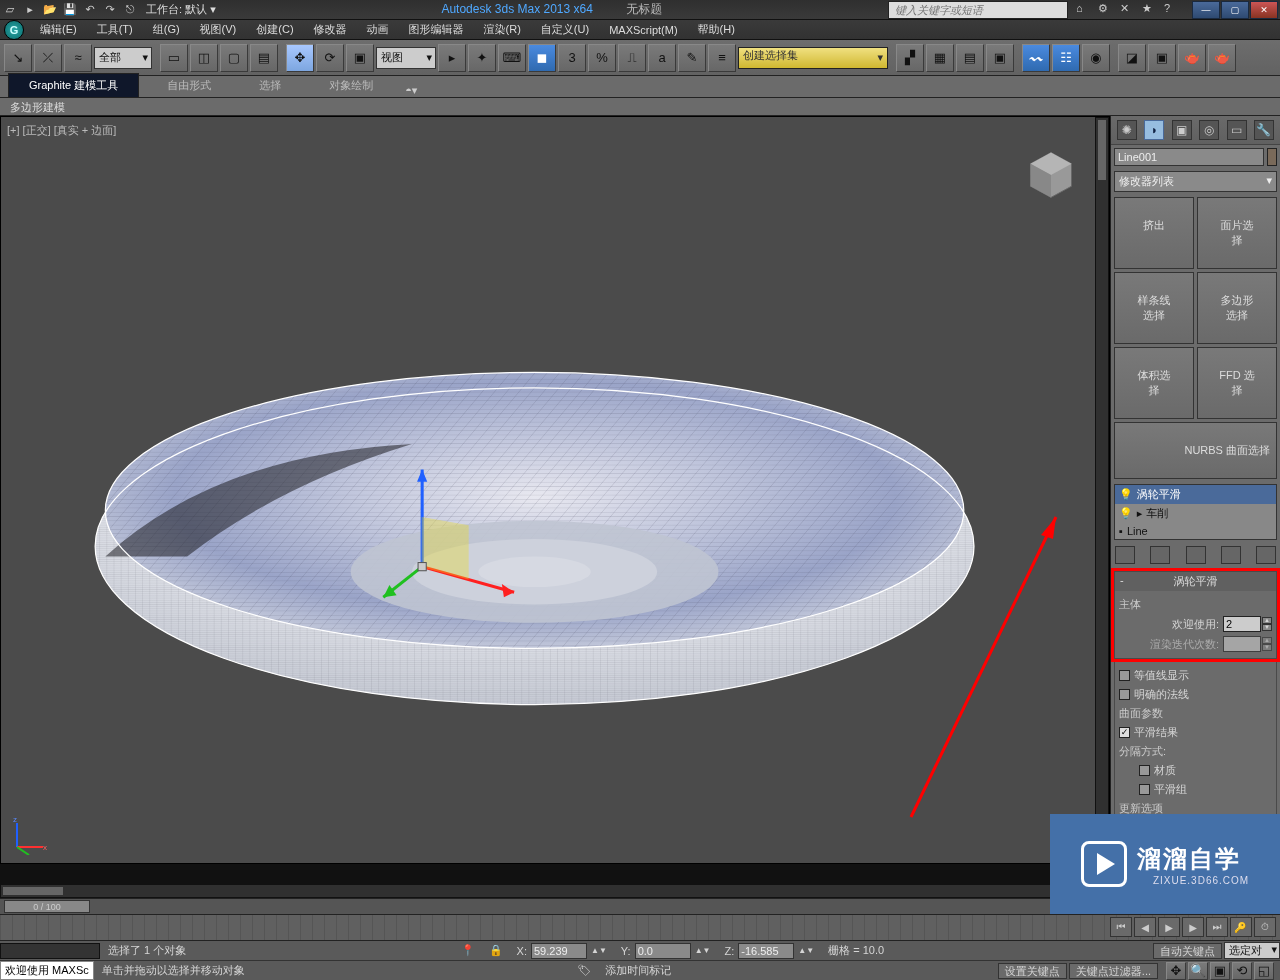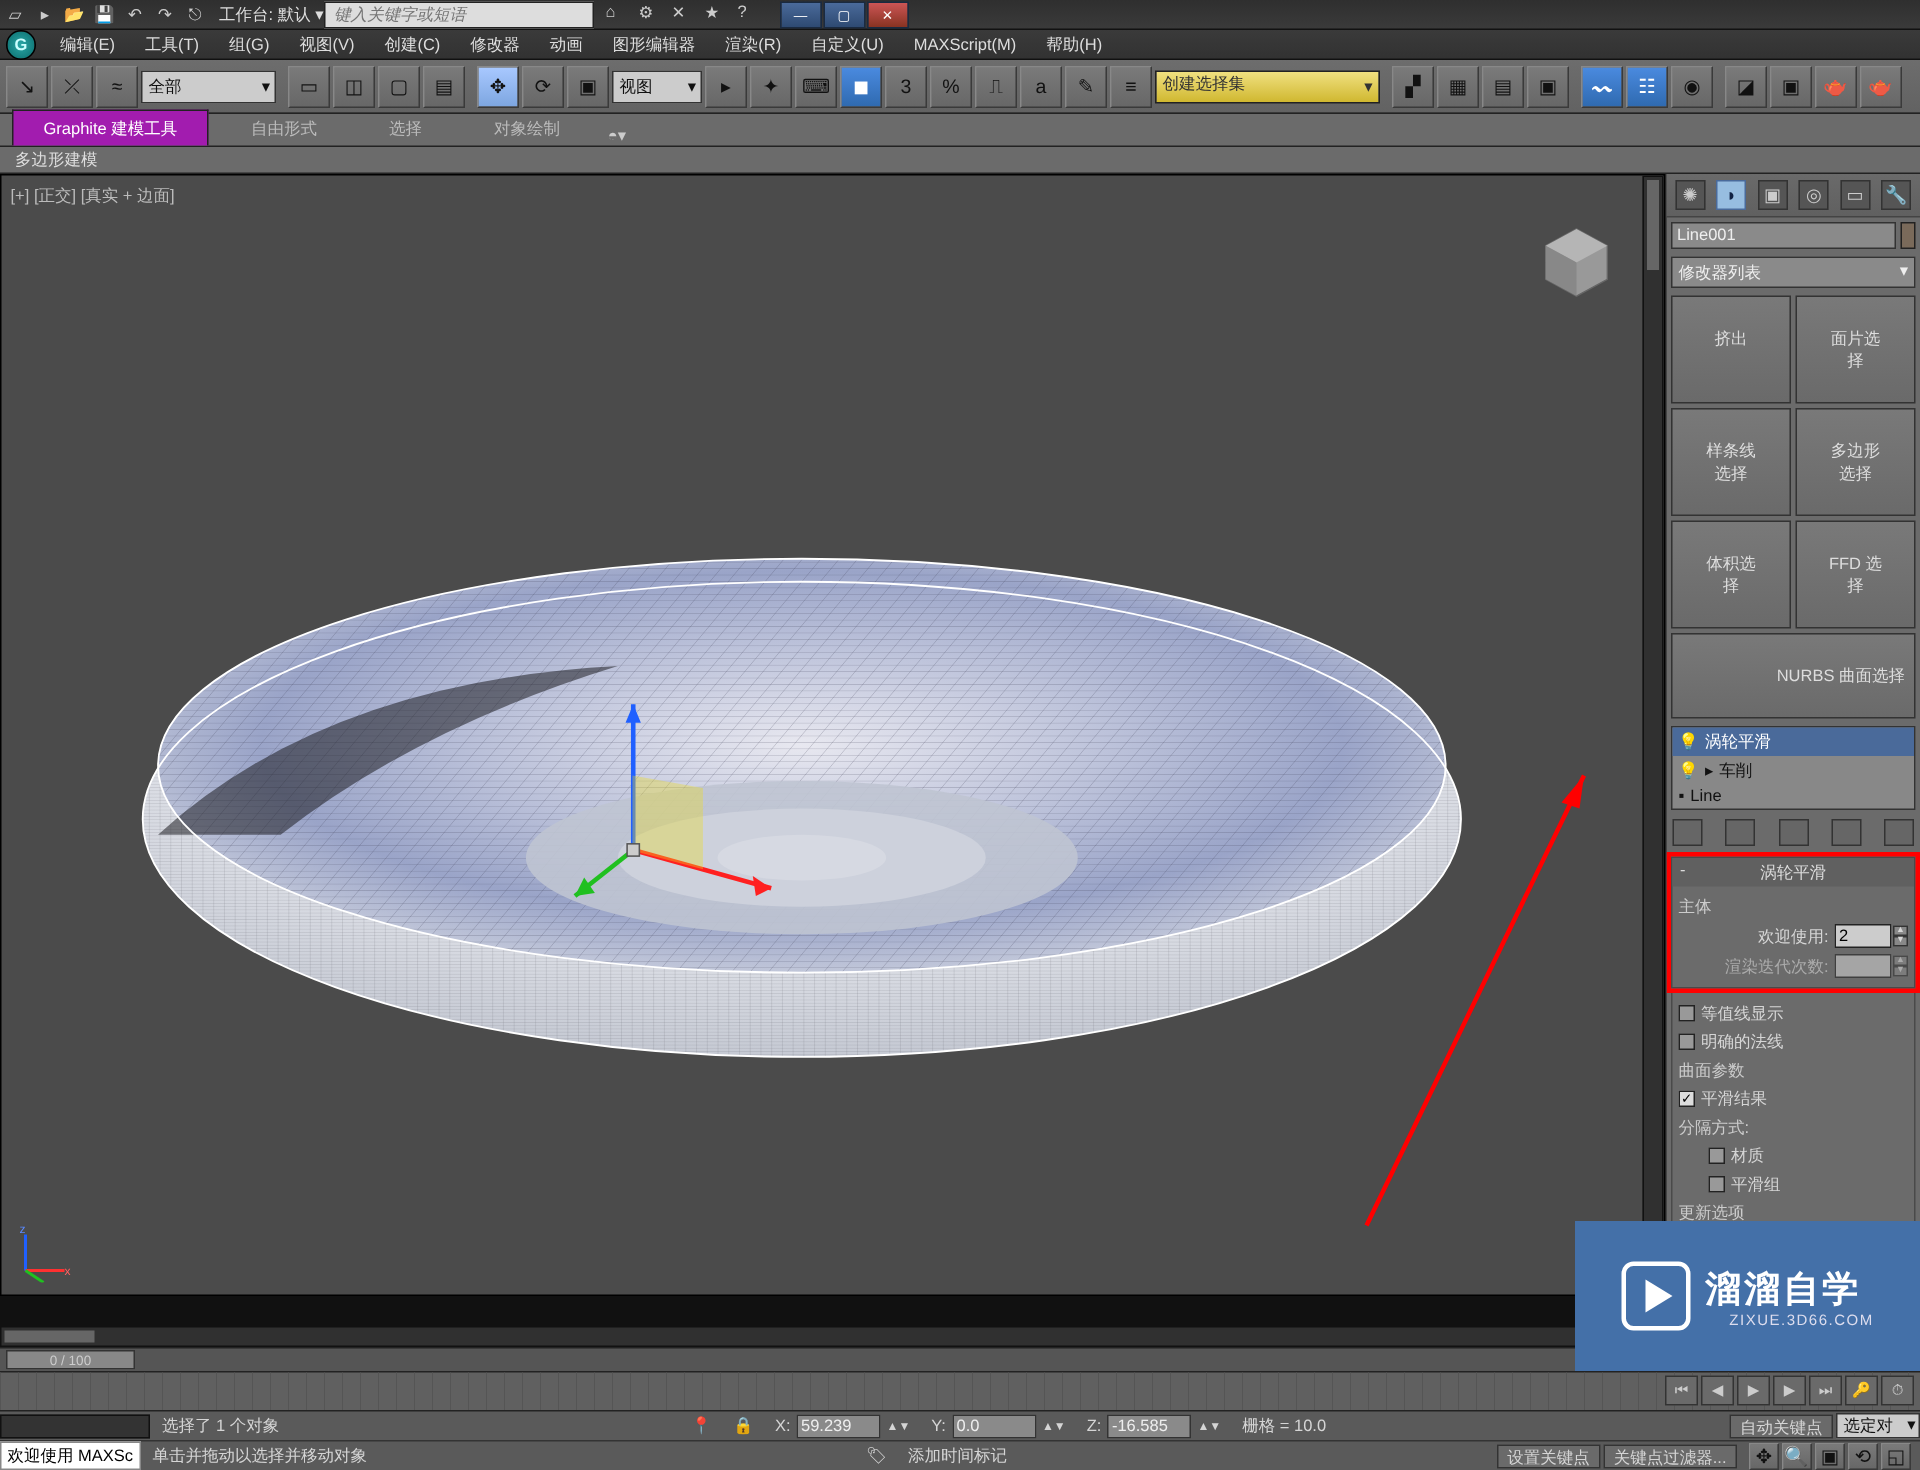--- a/index.html
+++ b/index.html
@@ -42,21 +42,21 @@
   .tool-btn{width:28px;height:28px;background:linear-gradient(#7a7a7a,#676767);border:1px solid #3a3a3a;border-top-color:#888;border-left-color:#888;display:flex;align-items:center;justify-content:center;font-size:13px;color:#111;}
   .tool-btn.active{background:linear-gradient(#a8c8ff,#7da6e0);}
   .tb-sep{width:4px;height:28px;}
   .tb-dropdown{height:22px;background:#ccc;border:1px solid #333;color:#111;padding:0 14px 0 4px;font-size:11px;display:flex;align-items:center;position:relative;}
   .tb-dropdown::after{content:"▾";position:absolute;right:3px;}
   .tb-yellow{background:linear-gradient(#f0e080,#d0b830);border:1px solid #222;height:22px;width:150px;position:relative;}
   .tb-yellow::after{content:"▾";position:absolute;right:4px;top:3px;color:#333;}
 
   
   .ribbon{height:22px;background:var(--panel);display:flex;align-items:flex-end;border-bottom:1px solid #222;}
-  .ribbon-tab{padding:4px 20px;background:#a21caf;color:#fff;font-size:11px;border:1px solid #222;border-bottom:none;margin-left:8px;}
+  .ribbon-tab{padding:4px 20px;background:#0f172a;color:#fff;font-size:11px;border:1px solid #222;border-bottom:none;margin-left:8px;}
   .ribbon-tab.inactive{background:transparent;color:#bbb;border:none;}
   .ribbon-end{width:20px;text-align:center;color:#ccc;margin-left:8px;}
   .ribbon2{height:18px;background:var(--panel);padding-left:10px;line-height:18px;color:#ddd;border-bottom:1px solid #222;}
 
   
   .main{display:flex;height:calc(100% - 20px - 20px - 36px - 22px - 18px - 16px - 26px - 20px - 20px);}
   .viewport-wrap{flex:1;background:#111;padding:0;position:relative;display:flex;flex-direction:column;gap:20px;}
   .viewport{flex:1;background:var(--viewport);position:relative;overflow:hidden;border:1px solid #000;}
   .viewport-label{position:absolute;top:6px;left:6px;color:#bbb;font-size:11px;z-index:5;}
   .viewcube{position:absolute;top:30px;right:30px;width:56px;height:56px;z-index:5;}
@@ -154,20 +154,24 @@
     <span class="ic">📂</span>
     <span class="ic">💾</span>
     <span class="ic">↶</span>
     <span class="ic">↷</span>
     <span class="ic">⎋</span>
   </div>
   <div class="workspace-label">
     <span>工作台: 默认</span>
     <span>▾</span>
   </div>
+  <div class="app-title">
+    <span>Autodesk 3ds Max  2013 x64</span>
+    <span class="app-untitled">无标题</span>
+  </div>
   <div class="search-box">
     <input type="text" placeholder="键入关键字或短语" style="">
   </div>
   <div class="title-help">
     <span class="ic">⌂</span>
     <span class="ic">⚙</span>
     <span class="ic">✕</span>
     <span class="ic">★</span>
     <span class="ic">?</span>
   </div>
@@ -191,21 +195,21 @@
   <div class="menu">渲染(R)</div>
   <div class="menu">自定义(U)</div>
   <div class="menu">MAXScript(M)</div>
   <div class="menu">帮助(H)</div>
 </div>
 
 <div class="toolbar">
   <div class="tool-btn">↘</div>
   <div class="tool-btn">⤫</div>
   <div class="tool-btn">≈</div>
-  <div class="tb-dropdown" style="width:90px">全部</div>
+  <div class="tb-dropdown" style="width:58px">全部</div>
   <div class="tb-sep"></div>
   <div class="tool-btn">▭</div>
   <div class="tool-btn">◫</div>
   <div class="tool-btn">▢</div>
   <div class="tool-btn">▤</div>
   <div class="tb-sep"></div>
   <div class="tool-btn active">✥</div>
   <div class="tool-btn">⟳</div>
   <div class="tool-btn">▣</div>
   <div class="tb-dropdown" style="width:60px">视图</div>

